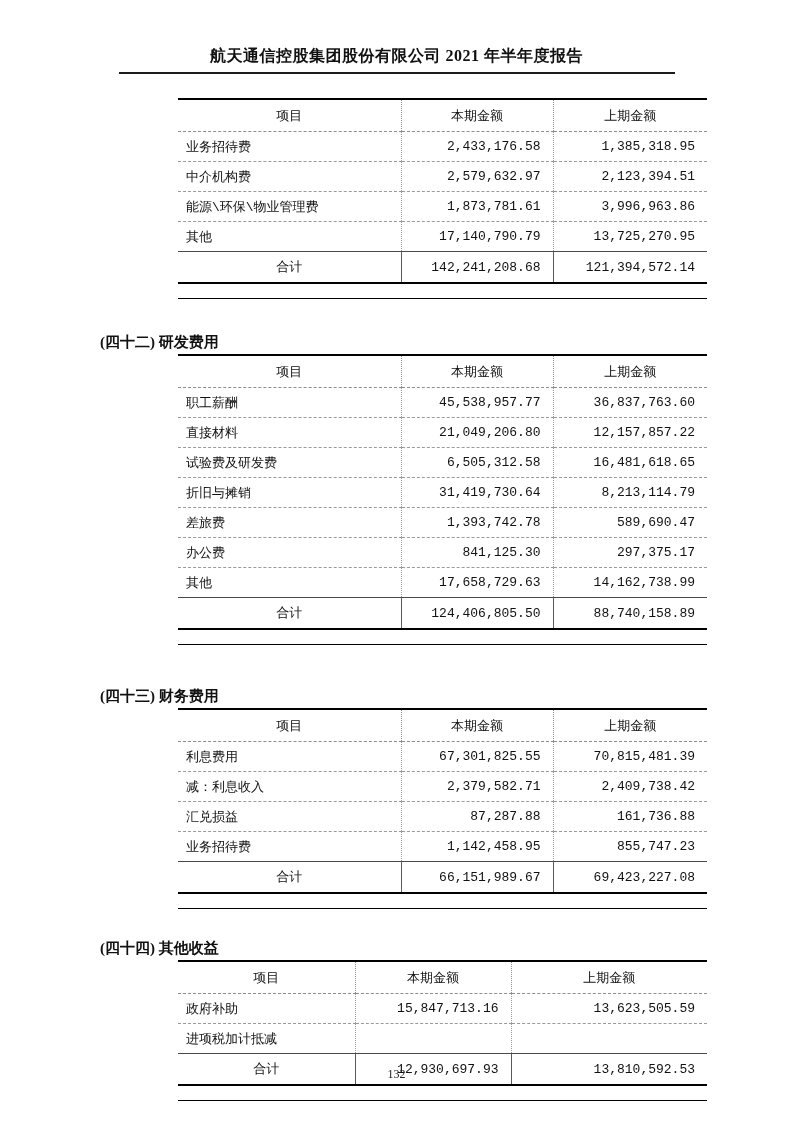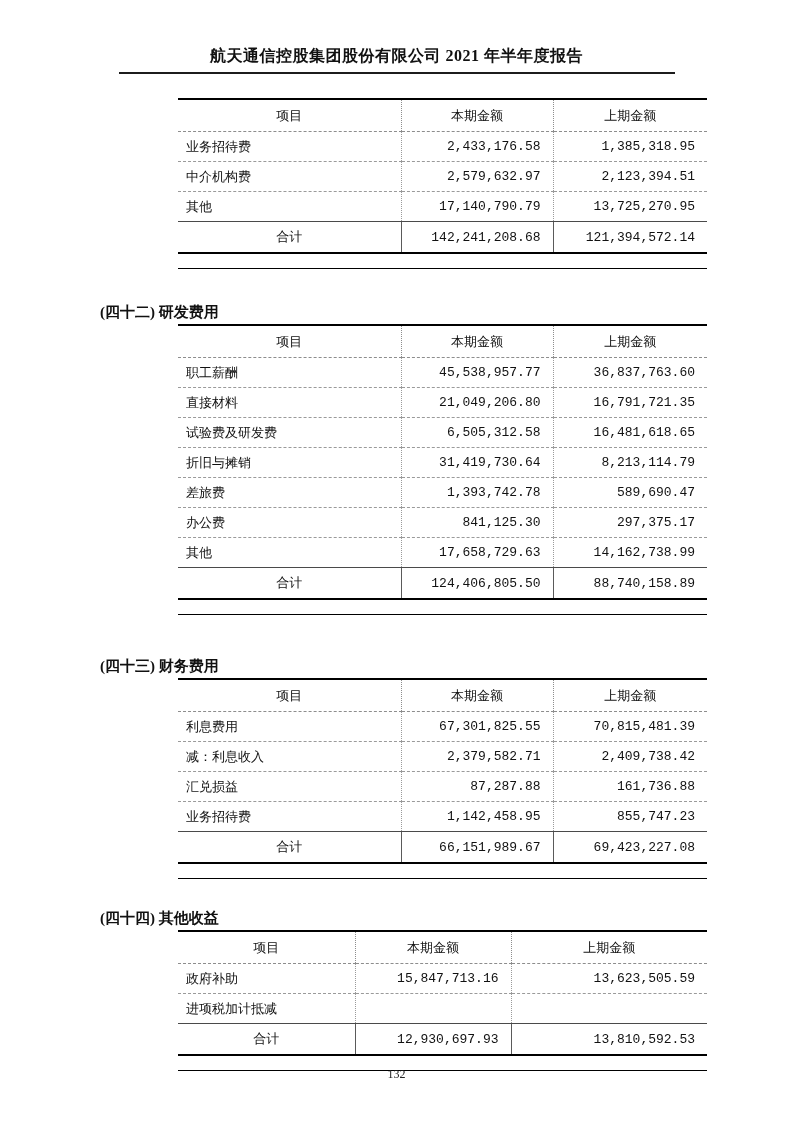--- a/index.html
+++ b/index.html
@@ -107,20 +107,25 @@
               <td class="c-item">业务招待费</td>
               <td class="c-num">2,433,176.58</td>
               <td class="c-num">1,385,318.95</td>
             </tr>
             <tr>
               <td class="c-item">中介机构费</td>
               <td class="c-num">2,579,632.97</td>
               <td class="c-num">2,123,394.51</td>
             </tr>
             <tr>
+              <td class="c-item">能源\环保\物业管理费</td>
+              <td class="c-num">1,873,781.61</td>
+              <td class="c-num">3,996,963.86</td>
+            </tr>
+            <tr>
               <td class="c-item">其他</td>
               <td class="c-num">17,140,790.79</td>
               <td class="c-num">13,725,270.95</td>
             </tr>
           </tbody>
           <tfoot>
             <tr>
               <td class="c-total">合计</td>
               <td class="c-num">142,241,208.68</td>
               <td class="c-num">121,394,572.14</td>
@@ -148,21 +153,21 @@
           </thead>
           <tbody>
             <tr>
               <td class="c-item">职工薪酬</td>
               <td class="c-num">45,538,957.77</td>
               <td class="c-num">36,837,763.60</td>
             </tr>
             <tr>
               <td class="c-item">直接材料</td>
               <td class="c-num">21,049,206.80</td>
-              <td class="c-num">16,791,721.35</td>
+              <td class="c-num">12,157,857.22</td>
             </tr>
             <tr>
               <td class="c-item">试验费及研发费</td>
               <td class="c-num">6,505,312.58</td>
               <td class="c-num">16,481,618.65</td>
             </tr>
             <tr>
               <td class="c-item">折旧与摊销</td>
               <td class="c-num">31,419,730.64</td>
               <td class="c-num">8,213,114.79</td>

